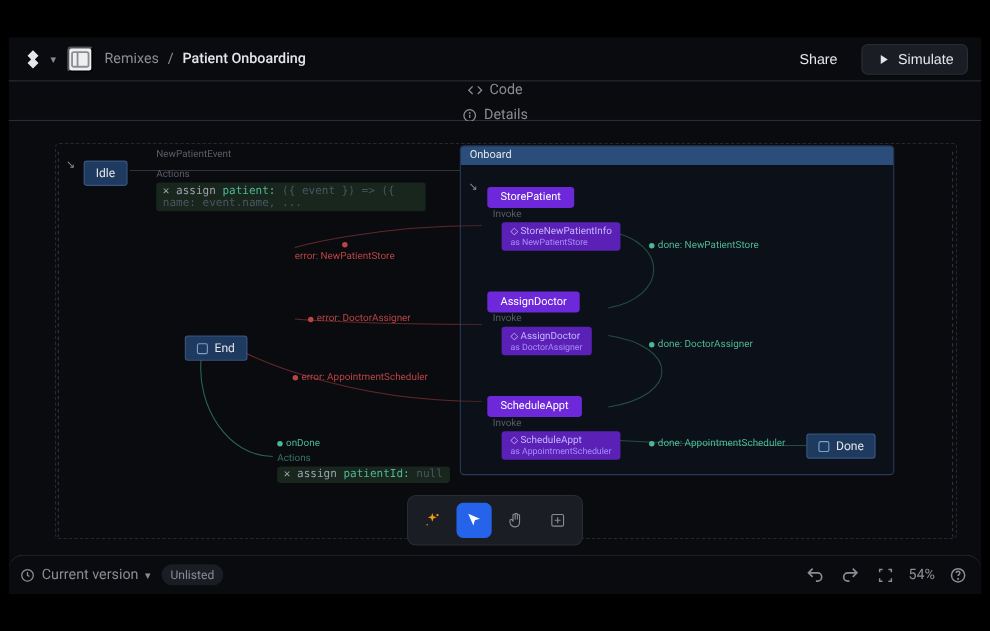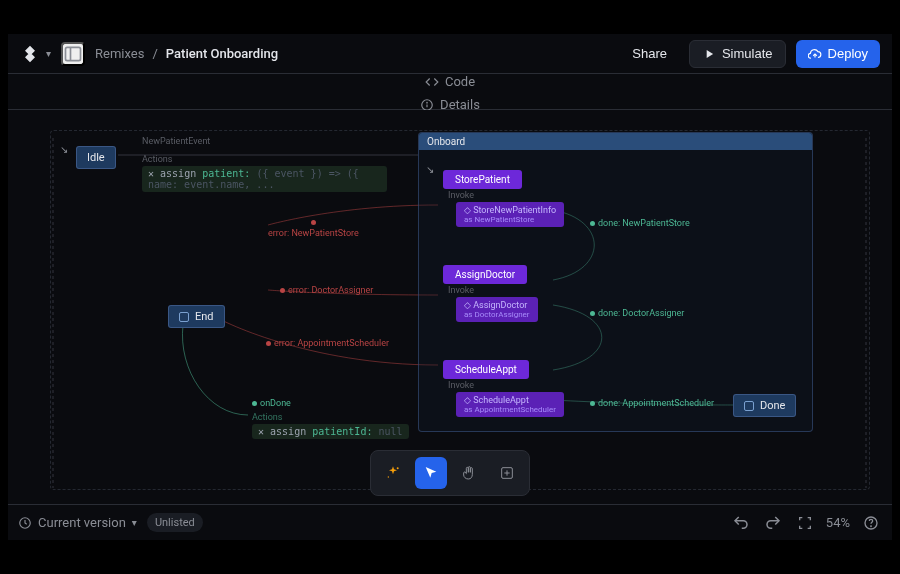--- a/index.html
+++ b/index.html
@@ -181,20 +181,21 @@
     width: 32px; height: 32px; border: none; background: transparent; border-radius: 6px;
     display: flex; align-items: center; justify-content: center; cursor: pointer; color: var(--text-dim);
   }
   .tool-float button.active { background: var(--accent-blue); color: #fff; }
   .tool-float svg { width: 16px; height: 16px; }
 
   
   .statusbar {
     height: 36px; display: flex; align-items: center; padding: 0 10px; gap: 10px;
     border-top: 1px solid var(--border);
+    border-radius: 14px;
   }
   .version-btn { display: flex; align-items: center; gap: 6px; color: var(--text-dim); font-size: 13px; cursor: pointer; }
   .badge {
     background: var(--panel-light); color: var(--text-dim);
     font-size: 11px; padding: 3px 8px; border-radius: 10px;
   }
   .sb-icon { color: var(--text-dim); width: 22px; height: 22px; display: flex; align-items: center; justify-content: center; cursor: pointer; }
   .zoom { color: var(--text-dim); font-size: 13px; }
 </style>
 </head>
@@ -220,28 +221,20 @@
       <span>/</span>
       <span class="current">Patient Onboarding</span>
     </div>
     <div class="spacer"></div>
     <button class="tb-btn share">Share</button>
     <button class="tb-btn sim">
       <svg viewBox="0 0 24 24" fill="currentColor">
           <path d="M8 5 L19 12 L8 19 Z"></path>
         </svg>
       <span>Simulate</span>
-    </button>
-    <button class="tb-btn deploy">
-      <svg viewBox="0 0 24 24" fill="none" stroke="currentColor" stroke-width="2">
-          <path d="M17 18a5 5 0 0 0 0-10 7 7 0 0 0-13 3 4 4 0 0 0 1 8"></path>
-          <path d="M12 12v6"></path>
-          <path d="M9 15l3-3 3 3"></path>
-        </svg>
-      <span>Deploy</span>
     </button>
   </div>
 
   <div class="subbar">
     <div class="subtab">
       <svg viewBox="0 0 24 24" fill="none" stroke="currentColor" stroke-width="2">
           <polyline points="16 18 22 12 16 6"></polyline>
           <polyline points="8 6 2 12 8 18"></polyline>
         </svg>
       <span>Code</span>

